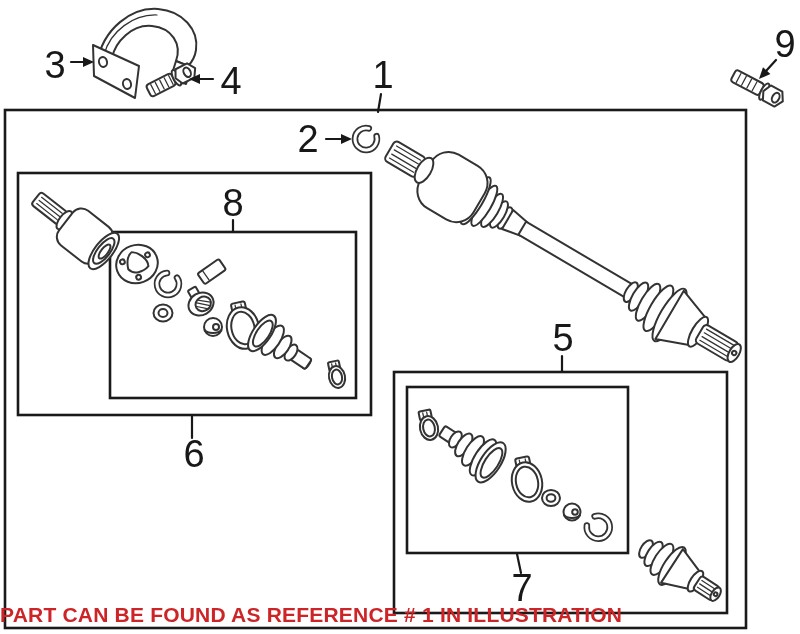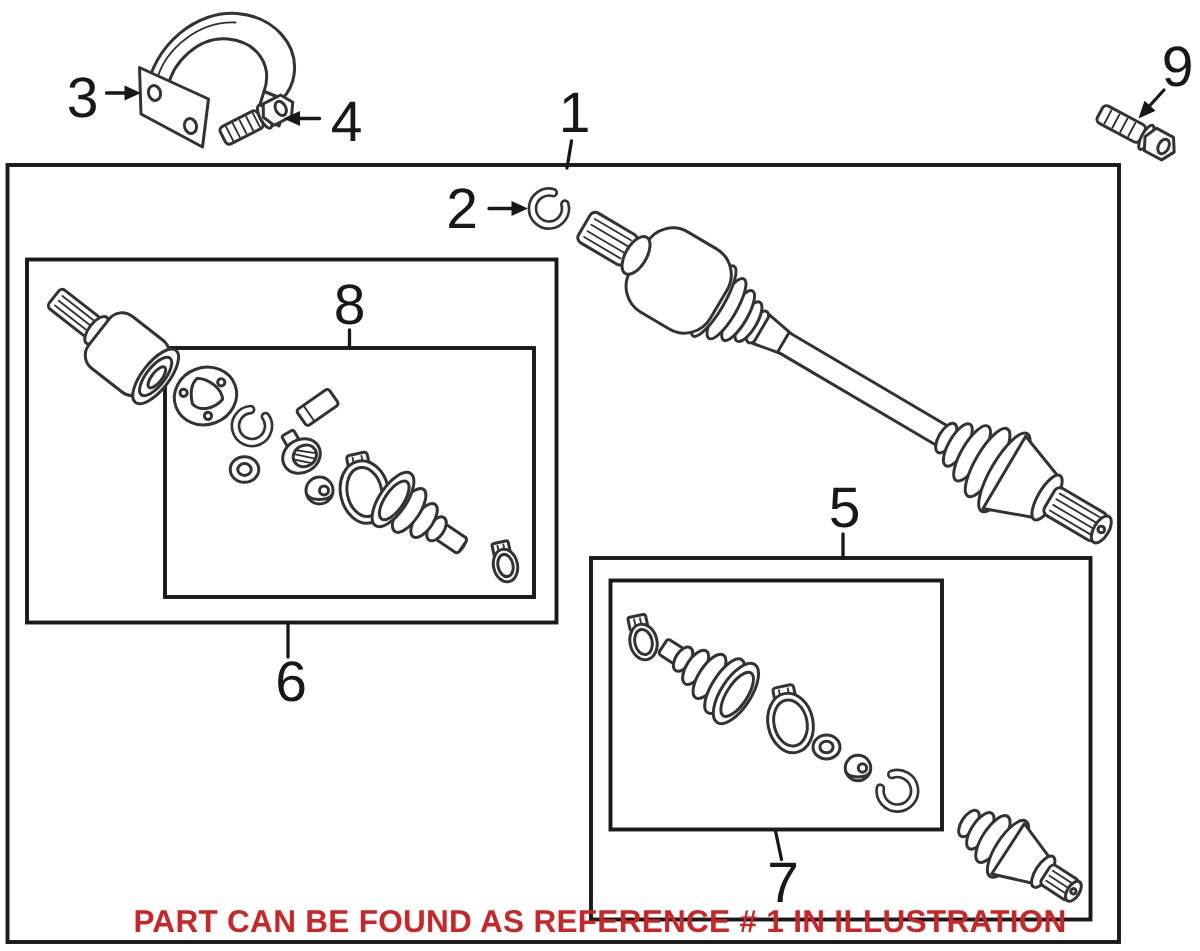--- a/index.html
+++ b/index.html
@@ -9,21 +9,21 @@
   
   .bx{fill:none;stroke:#1a1a1a;stroke-width:2.6;}
   .sw{fill:#ffffff;stroke:#333333;stroke-width:2;stroke-linejoin:round;}
   .ln{fill:none;stroke:#333333;stroke-width:2;stroke-linecap:round;stroke-linejoin:round;}
   .tn{fill:none;stroke:#333333;stroke-width:1.25;stroke-linecap:round;}
   .cl{fill:none;stroke:#333333;stroke-width:6.5;stroke-linecap:round;}
   .clw{fill:none;stroke:#ffffff;stroke-width:3;stroke-linecap:round;}
   .callout{font-family:"Liberation Sans",sans-serif;font-size:38px;fill:#181818;text-anchor:middle;}
   .ah{fill:#181818;stroke:none;}
   .ldr{fill:none;stroke:#181818;stroke-width:2.2;stroke-linecap:round;}
-  .note{position:absolute;left:0;top:603px;width:800px;text-align:center;
+  .note{position:absolute;left:0;top:603px;width:800px;text-align:left;
         font-weight:bold;font-size:21px;letter-spacing:0.2px;color:#cc2427;
         font-family:"Liberation Sans",sans-serif;white-space:nowrap;z-index:5;}
 </style>
 </head>
 <body>
 
 <div class="stage">
 <svg width="800" height="634" viewBox="0 0 800 634" xmlns="http://www.w3.org/2000/svg">
 
   <rect class="bx" x="5" y="110" width="741" height="518"></rect>

